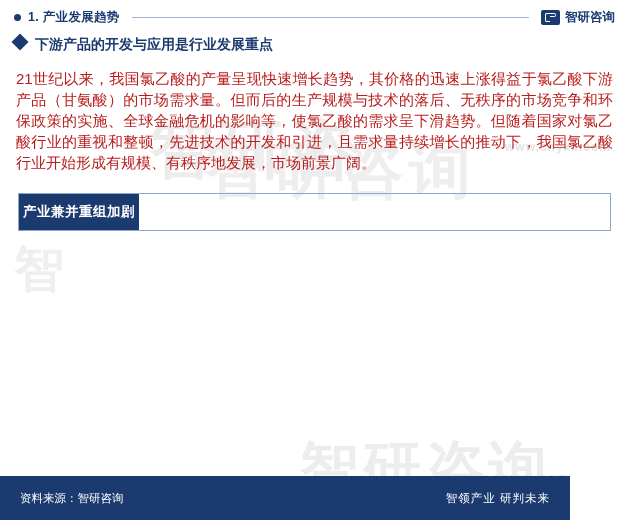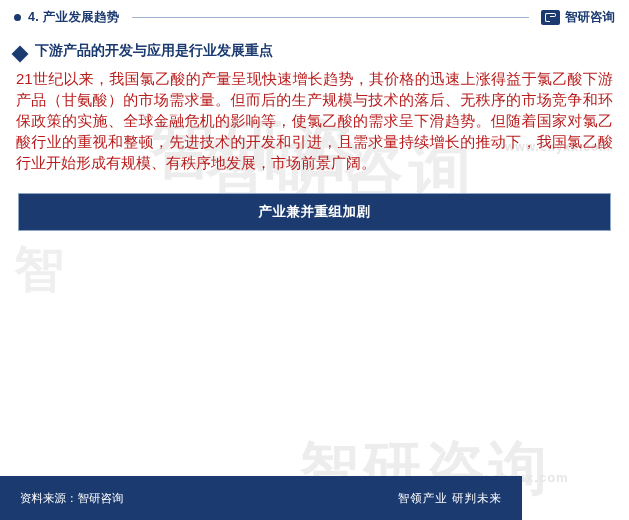--- a/index.html
+++ b/index.html
@@ -93,21 +93,21 @@
   .brand-text {
     font-size: 12.5px;
     font-weight: bold;
     color: #1b3a70;
     white-space: nowrap;
   }
 
   
   .subtitle-bar {
     display: flex;
-    align-items: flex-end;
+    align-items: flex-start;
     padding: 2px 14px 0 14px;
     box-sizing: border-box;
     height: 26px;
   }
   .diamond {
     width: 12px;
     height: 12px;
     background: #1b3a70;
     transform: rotate(45deg);
     margin-right: 9px;
@@ -203,21 +203,21 @@
     gap: 18px;
     margin: 20px 18px 0 18px;
     z-index: 3;
   }
   .card {
     flex: 1 1 50%;
     border: 1px solid #8fa7c6;
     box-sizing: border-box;
     background: transparent;
     display: flex;
-    flex-direction: column;
+    flex-direction: row;
   }
   .card-head {
     background: #1b3a70;
     color: #ffffff;
     font-size: 13.5px;
     font-weight: bold;
     text-align: center;
     padding: 9px 4px;
     letter-spacing: .5px;
   }
@@ -232,21 +232,21 @@
   }
   .card-body.centered {
     text-align: center;
   }
 
   
   .footer {
     position: absolute;
     left: 0;
     bottom: 0;
-    width: 522px;
+    width: 570px;
     height: 44px;
     background: #1b3a70;
     display: flex;
     align-items: center;
     justify-content: space-between;
     padding: 0 20px;
     box-sizing: border-box;
     z-index: 4;
   }
   .footer-left {
@@ -266,21 +266,21 @@
 
   <div class="wm wm-big1">智研咨</div>
   <div class="wm wm-big2">智研咨询</div>
   <div class="wm wm-small1">www.chyxx.com</div>
   <div class="wm wm-logo-a">智</div>
   <div class="wm wm-mid">智研咨询</div>
   <div class="wm wm-mid2">www.chyxx.com</div>
 
   <div class="header">
     <span class="header-bullet"></span>
-    <span class="header-title">4. 产业发展趋势</span>
+    <span class="header-title">1. 产业发展趋势</span>
     <span class="header-rule"></span>
     <span class="brand">
       <span class="brand-mark"></span>
       <span class="brand-text">智研咨询</span>
     </span>
   </div>
 
   <div class="subtitle-bar">
     <span class="diamond"></span>
     <span class="subtitle-text">下游产品的开发与应用是行业发展重点</span>

